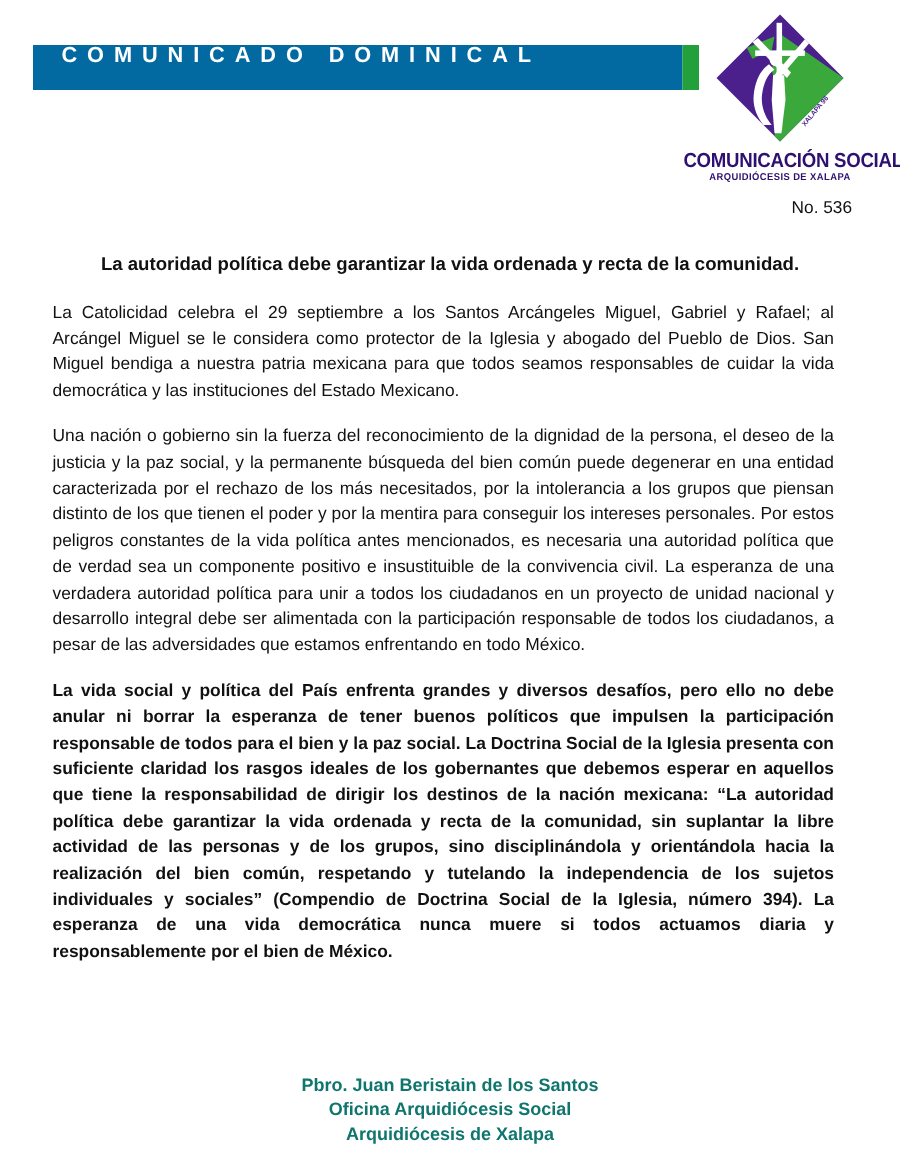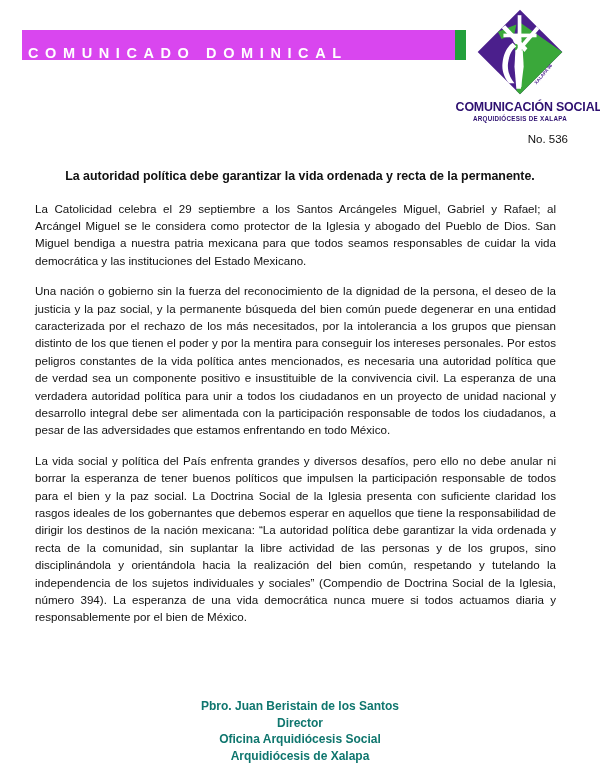--- a/index.html
+++ b/index.html
@@ -25,24 +25,24 @@
   .banner-wrap {
     position: absolute;
     left: 22px;
     top: 30px;
     width: 444px;
     height: 30px;
     display: flex;
   }
   .banner-bar {
     flex: 1 1 auto;
-    background: #d946ef;
+    background: #0369a1;
     display: flex;
-    align-items: flex-end;
-    padding-left: 6px;
+    align-items: flex-start;
+    padding-left: 19px;
     box-sizing: border-box;
   }
   .banner-title {
     color: #ffffff;
     font-size: 14.5px;
     font-weight: bold;
     letter-spacing: 6.6px;
     white-space: nowrap;
     line-height: 1;
   }
@@ -111,21 +111,21 @@
     margin: 16px 44px 0 35px;
   }
   .body-copy p {
     margin: 0 0 13px 0;
     font-size: 11.6px;
     line-height: 17.4px;
     text-align: justify;
     text-justify: inter-word;
     color: #111;
   }
-  .body-copy p:last-child { margin-bottom: 0; }
+  .body-copy p:last-child { margin-bottom: 0; font-weight: bold; }
 
   
   .signature {
     position: absolute;
     left: 0;
     right: 0;
     bottom: 6px;
     text-align: center;
   }
   .signature div {
@@ -174,26 +174,25 @@
     <div class="logo-name">COMUNICACIÓN SOCIAL</div>
     <div class="logo-sub">ARQUIDIÓCESIS DE XALAPA</div>
   </div>
 
 </div>
 
 <div class="meta">
   <span class="issue">No. 536</span>
 </div>
 
-<div class="doc-title">La autoridad política debe garantizar la vida ordenada y recta de la permanente.</div>
+<div class="doc-title">La autoridad política debe garantizar la vida ordenada y recta de la comunidad.</div>
 
 <div class="body-copy">
   <p>La Catolicidad celebra el 29 septiembre a los Santos Arcángeles Miguel, Gabriel y Rafael; al Arcángel Miguel se le considera como protector de la Iglesia y abogado del Pueblo de Dios. San Miguel bendiga a nuestra patria mexicana para que todos seamos responsables de cuidar la vida democrática y las instituciones del Estado Mexicano.</p>
   <p>Una nación o gobierno sin la fuerza del reconocimiento de la dignidad de la persona, el deseo de la justicia y la paz social, y la permanente búsqueda del bien común puede degenerar en una entidad caracterizada por el rechazo de los más necesitados, por la intolerancia a los grupos que piensan distinto de los que tienen el poder y por la mentira para conseguir los intereses personales. Por estos peligros constantes de la vida política antes mencionados, es necesaria una autoridad política que de verdad sea un componente positivo e insustituible de la convivencia civil. La esperanza de una verdadera autoridad política para unir a todos los ciudadanos en un proyecto de unidad nacional y desarrollo integral debe ser alimentada con la participación responsable de todos los ciudadanos, a pesar de las adversidades que estamos enfrentando en todo México.</p>
   <p>La vida social y política del País enfrenta grandes y diversos desafíos, pero ello no debe anular ni borrar la esperanza de tener buenos políticos que impulsen la participación responsable de todos para el bien y la paz social. La Doctrina Social de la Iglesia presenta con suficiente claridad los rasgos ideales de los gobernantes que debemos esperar en aquellos que tiene la responsabilidad de dirigir los destinos de la nación mexicana: “La autoridad política debe garantizar la vida ordenada y recta de la comunidad, sin suplantar la libre actividad de las personas y de los grupos, sino disciplinándola y orientándola hacia la realización del bien común, respetando y tutelando la independencia de los sujetos individuales y sociales” (Compendio de Doctrina Social de la Iglesia, número 394). La esperanza de una vida democrática nunca muere si todos actuamos diaria y responsablemente por el bien de México.</p>
 </div>
 
 <div class="signature">
   <div>Pbro. Juan Beristain de los Santos</div>
-  <div>Director</div>
   <div>Oficina Arquidiócesis Social</div>
   <div>Arquidiócesis de Xalapa</div>
 </div>
 
 </body></html>

